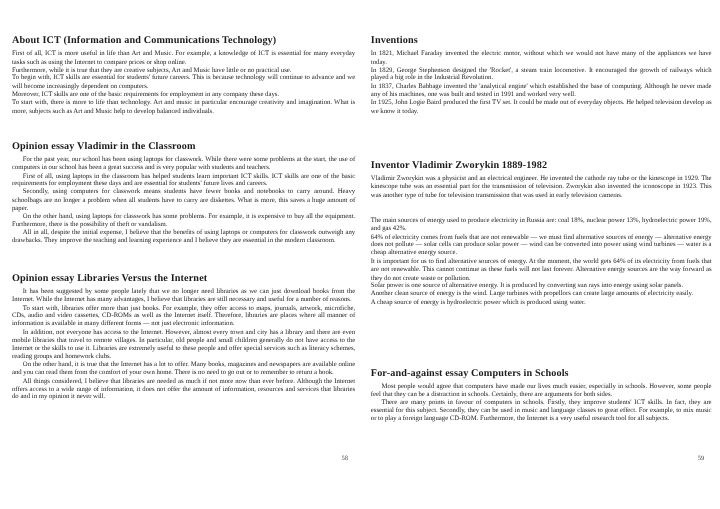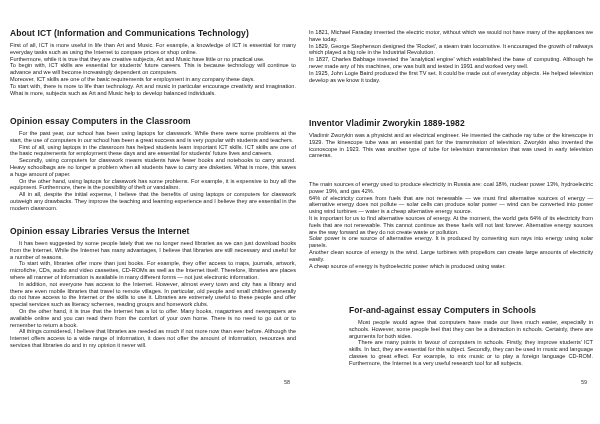--- a/index.html
+++ b/index.html
@@ -6,21 +6,21 @@
   html, body { margin: 0; padding: 0; }
   body {
     width: 600px; height: 424px;
     background: #ffffff;
     overflow: hidden;
   }
   .spread {
     position: relative;
     width: 600px; height: 362px;
     background: #ffffff;
-    font-family: Liberation Sans, sans-serif;
+    font-family: Liberation Serif, serif;
     color: #1b1b1b;
   }
   .col { position: absolute; top: 0; height: 424px; }
   .col-left  { left: 10px;  width: 286px; }
   .col-right { left: 309px; width: 284px; }
   .sec { position: absolute; left: 0; right: 0; }
   .heading {
     font-size: 8.5px;
     line-height: 9px;
     font-weight: 700;
@@ -51,21 +51,21 @@
     <section class="sec" style="top:29px;">
       <h2 class="heading">About ICT (Information and Communications Technology)</h2>
       <p class="body">First of all, ICT is more useful in life than Art and Music. For example, a knowledge of ICT is essential for many everyday tasks such as using the Internet to compare prices or shop online.</p>
       <p class="body">Furthermore, while it is true that they are creative subjects, Art and Music have little or no practical use.</p>
       <p class="body">To begin with, ICT skills are essential for students' future careers. This is because technology will continue to advance and we will become increasingly dependent on computers.</p>
       <p class="body">Moreover, ICT skills are one of the basic requirements for employment in any company these days.</p>
       <p class="body">To start with, there is more to life than technology. Art and music in particular encourage creativity and imagination. What is more, subjects such as Art and Music help to develop balanced individuals.</p>
     </section>
 
     <section class="sec indented" style="top:117px;">
-      <h2 class="heading">Opinion essay Computers in the Classroom</h2>
+      <h2 class="heading">Opinion essay Vladimir in the Classroom</h2>
       <p class="body">For the past year, our school has been using laptops for classwork. While there were some problems at the start, the use of computers in our school has been a great success and is very popular with students and teachers.</p>
       <p class="body">First of all, using laptops in the classroom has helped students learn important ICT skills. ICT skills are one of the basic requirements for employment these days and are essential for students' future lives and careers.</p>
       <p class="body">Secondly, using computers for classwork means students have fewer books and notebooks to carry around. Heavy schoolbags are no longer a problem when all students have to carry are diskettes. What is more, this saves a huge amount of paper.</p>
       <p class="body">On the other hand, using laptops for classwork has some problems. For example, it is expensive to buy all the equipment. Furthermore, there is the possibility of theft or vandalism.</p>
       <p class="body">All in all, despite the initial expense, I believe that the benefits of using laptops or computers for classwork outweigh any drawbacks. They improve the teaching and learning experience and I believe they are essential in the modern classroom.</p>
     </section>
 
     <section class="sec indented" style="top:227px;">
       <h2 class="heading">Opinion essay Libraries Versus the Internet</h2>
       <p class="body">It has been suggested by some people lately that we no longer need libraries as we can just download books from the Internet. While the Internet has many advantages, I believe that libraries are still necessary and useful for a number of reasons.</p>
@@ -74,41 +74,42 @@
       <p class="body">On the other hand, it is true that the Internet has a lot to offer. Many books, magazines and newspapers are available online and you can read them from the comfort of your own home. There is no need to go out or to remember to return a book.</p>
       <p class="body">All things considered, I believe that libraries are needed as much if not more now than ever before. Although the Internet offers access to a wide range of information, it does not offer the amount of information, resources and services that libraries do and in my opinion it never will.</p>
     </section>
 
     <div class="pagenum">58</div>
   </div>
 
   <div class="col col-right">
 
     <section class="sec" style="top:29px;">
+      <h2 class="heading">Inventions</h2>
       <p class="body">In 1821, Michael Faraday invented the electric motor, without which we would not have many of the appliances we have today.</p>
       <p class="body">In 1829, George Stephenson designed the 'Rocket', a steam train locomotive. It encouraged the growth of railways which played a big role in the Industrial Revolution.</p>
       <p class="body">In 1837, Charles Babbage invented the 'analytical engine' which established the base of computing. Although he never made any of his machines, one was built and tested in 1991 and worked very well.</p>
       <p class="body">In 1925, John Logie Baird produced the first TV set. It could be made out of everyday objects. He helped television develop as we know it today.</p>
     </section>
 
-    <section class="sec" style="top:119px;">
+    <section class="sec" style="top:133px;">
       <h2 class="heading">Inventor Vladimir Zworykin 1889-1982</h2>
       <p class="body">Vladimir Zworykin was a physicist and an electrical engineer. He invented the cathode ray tube or the kinescope in 1929. The kinescope tube was an essential part for the transmission of television. Zworykin also invented the iconoscope in 1923. This was another type of tube for television transmission that was used in early television cameras.</p>
     </section>
 
     <section class="sec" style="top:181px;">
       <p class="body">The main sources of energy used to produce electricity in Russia are: coal 18%, nuclear power 13%, hydroelectric power 19%, and gas 42%.</p>
       <p class="body">64% of electricity comes from fuels that are not renewable — we must find alternative sources of energy — alternative energy does not pollute — solar cells can produce solar power — wind can be converted into power using wind turbines — water is a cheap alternative energy source.</p>
       <p class="body">It is important for us to find alternative sources of energy. At the moment, the world gets 64% of its electricity from fuels that are not renewable. This cannot continue as these fuels will not last forever. Alternative energy sources are the way forward as they do not create waste or pollution.</p>
       <p class="body">Solar power is one source of alternative energy. It is produced by converting sun rays into energy using solar panels.</p>
       <p class="body">Another clean source of energy is the wind. Large turbines with propellors can create large amounts of electricity easily.</p>
       <p class="body">A cheap source of energy is hydroelectric power which is produced using water.</p>
     </section>
 
-    <section class="sec indented" style="top:306px;margin-left:40px;">
+    <section class="sec indented" style="top:306px;">
       <h2 class="heading">For-and-against essay Computers in Schools</h2>
       <p class="body">Most people would agree that computers have made our lives much easier, especially in schools. However, some people feel that they can be a distraction in schools. Certainly, there are arguments for both sides.</p>
       <p class="body">There are many points in favour of computers in schools. Firstly, they improve students' ICT skills. In fact, they are essential for this subject. Secondly, they can be used in music and language classes to great effect. For example, to mix music or to play a foreign language CD-ROM. Furthermore, the Internet is a very useful research tool for all subjects.</p>
     </section>
 
     <div class="pagenum">59</div>
   </div>
 
 </div>
 

